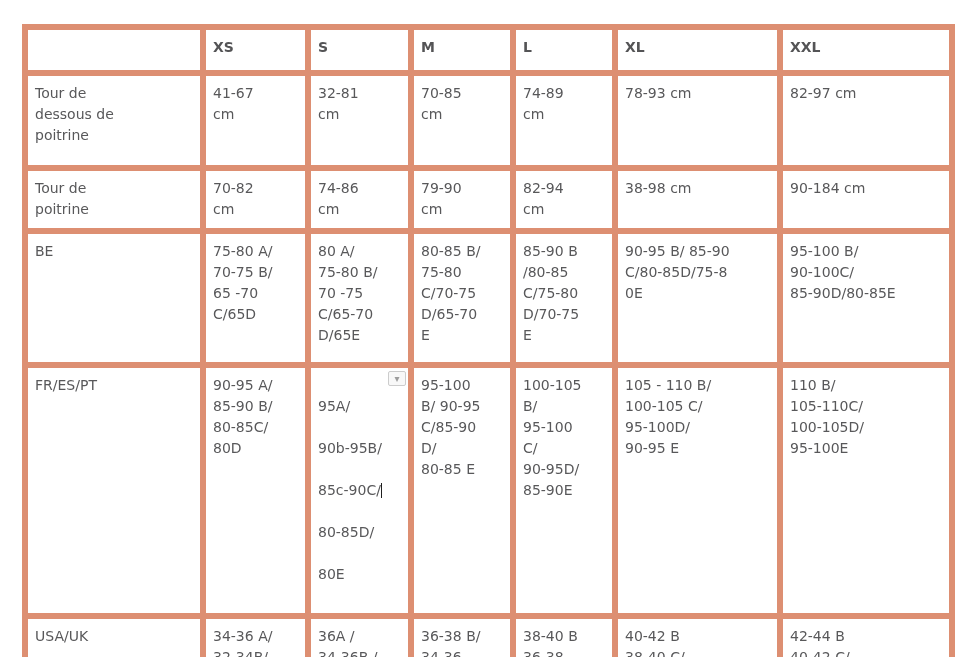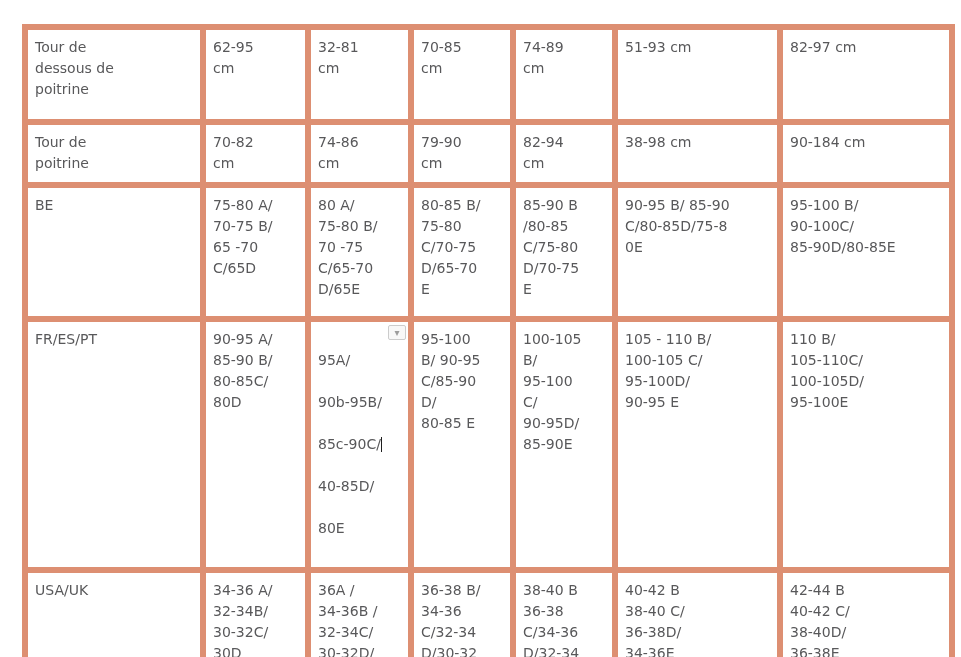--- a/index.html
+++ b/index.html
@@ -81,45 +81,68 @@
   <colgroup>
     <col style="width:178px">
     <col style="width:105px">
     <col style="width:103px">
     <col style="width:102px">
     <col style="width:102px">
     <col style="width:165px">
     <col style="width:172px">
   </colgroup>
   <tbody>
+    <tr class="r-head">
+      <th>
+          <div class="cell-text"></div>
+        </th>
+      <th>
+          <div class="cell-text">XS</div>
+        </th>
+      <th>
+          <div class="cell-text">S</div>
+        </th>
+      <th>
+          <div class="cell-text">M</div>
+        </th>
+      <th>
+          <div class="cell-text">L</div>
+        </th>
+      <th>
+          <div class="cell-text">XL</div>
+        </th>
+      <th>
+          <div class="cell-text">XXL</div>
+        </th>
+    </tr>
 
     <tr class="r-0">
       <td class="row-label">
           <div class="cell-text">Tour de
 dessous de
 poitrine</div>
         </td>
       <td>
-          <div class="cell-text">62-95
+          <div class="cell-text">41-67
 cm</div>
         </td>
       <td>
           <div class="cell-text">32-81
 cm</div>
         </td>
       <td>
           <div class="cell-text">70-85
 cm</div>
         </td>
       <td>
           <div class="cell-text">74-89
 cm</div>
         </td>
       <td>
-          <div class="cell-text">51-93 cm</div>
+          <div class="cell-text">78-93 cm</div>
         </td>
       <td>
           <div class="cell-text">82-97 cm</div>
         </td>
     </tr>
 
     <tr class="r-1">
       <td class="row-label">
           <div class="cell-text">Tour de
 poitrine</div>
@@ -202,21 +225,21 @@
 80D</div>
         </td>
       <td class="editing-cell">
         <button class="dd-btn">
             <span>▾</span>
           </button>
         <div class="cell-text">
           <div><span>95A/</span></div>
           <div><span>90b-95B/</span></div>
           <div><span>85c-90C/</span><span class="caret"></span></div>
-          <div><span>40-85D/</span></div>
+          <div><span>80-85D/</span></div>
           <div><span>80E</span></div>
         </div>
       </td>
       <td>
           <div class="cell-text">95-100
 B/ 90-95
 C/85-90
 D/
 80-85 E</div>
         </td>

